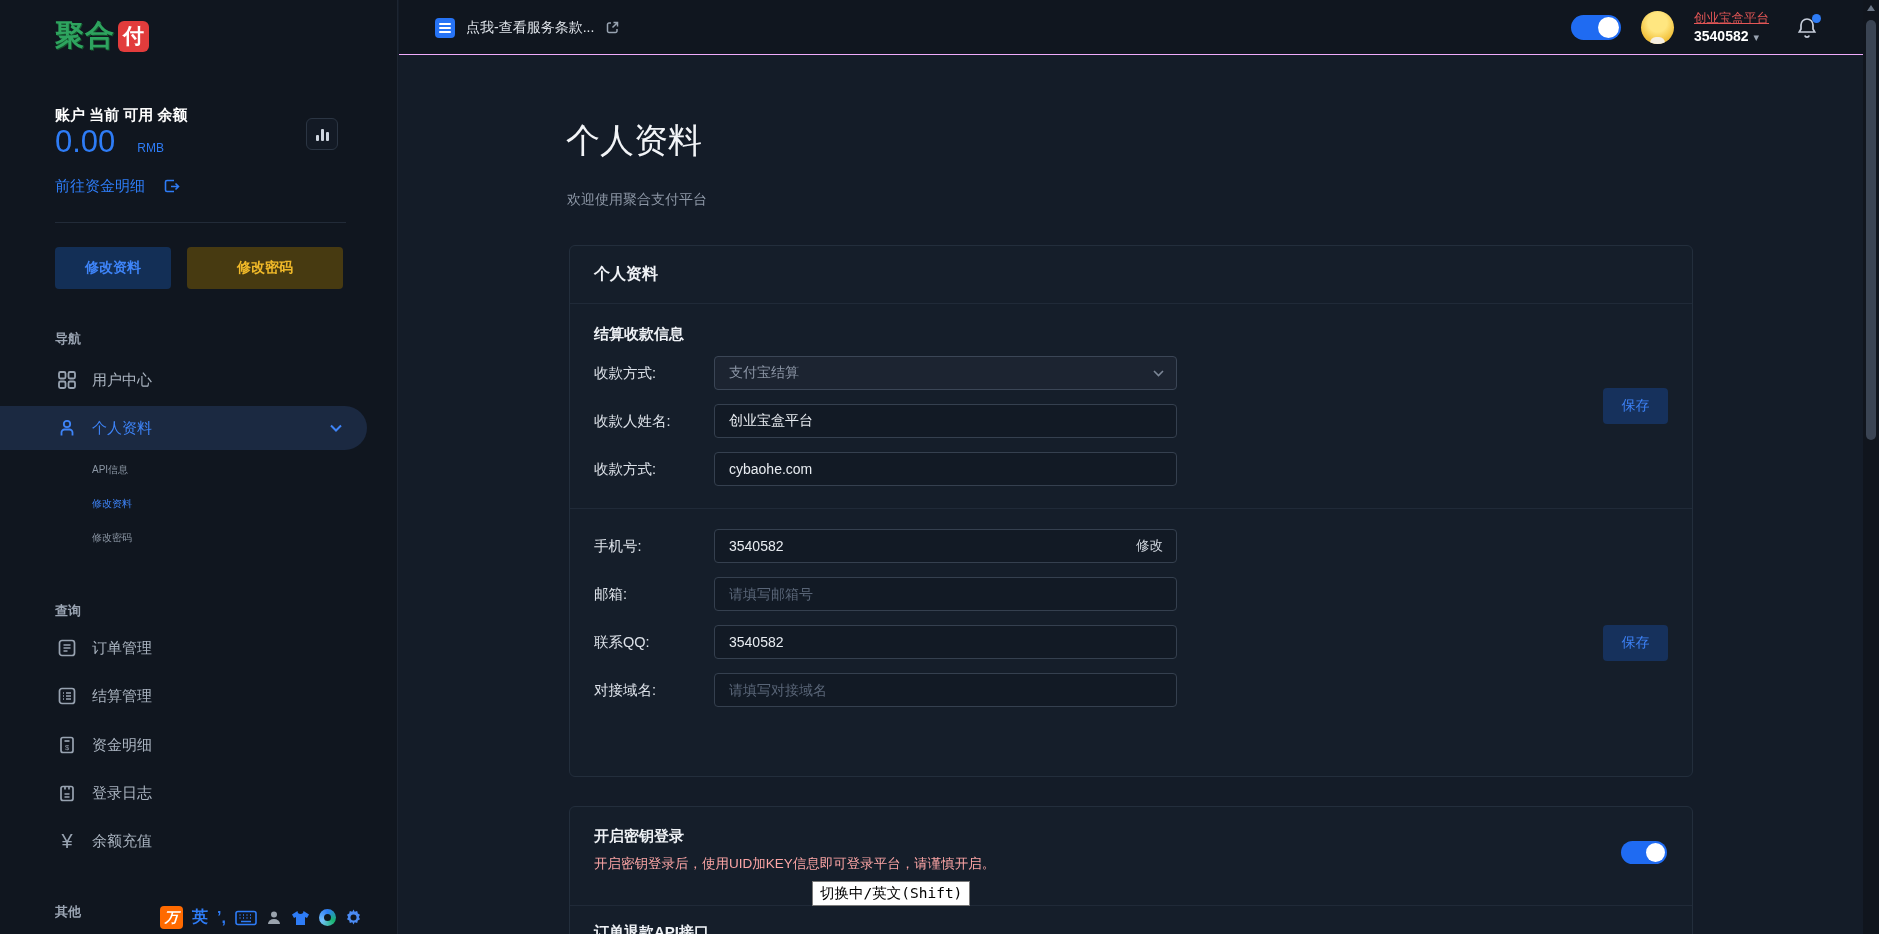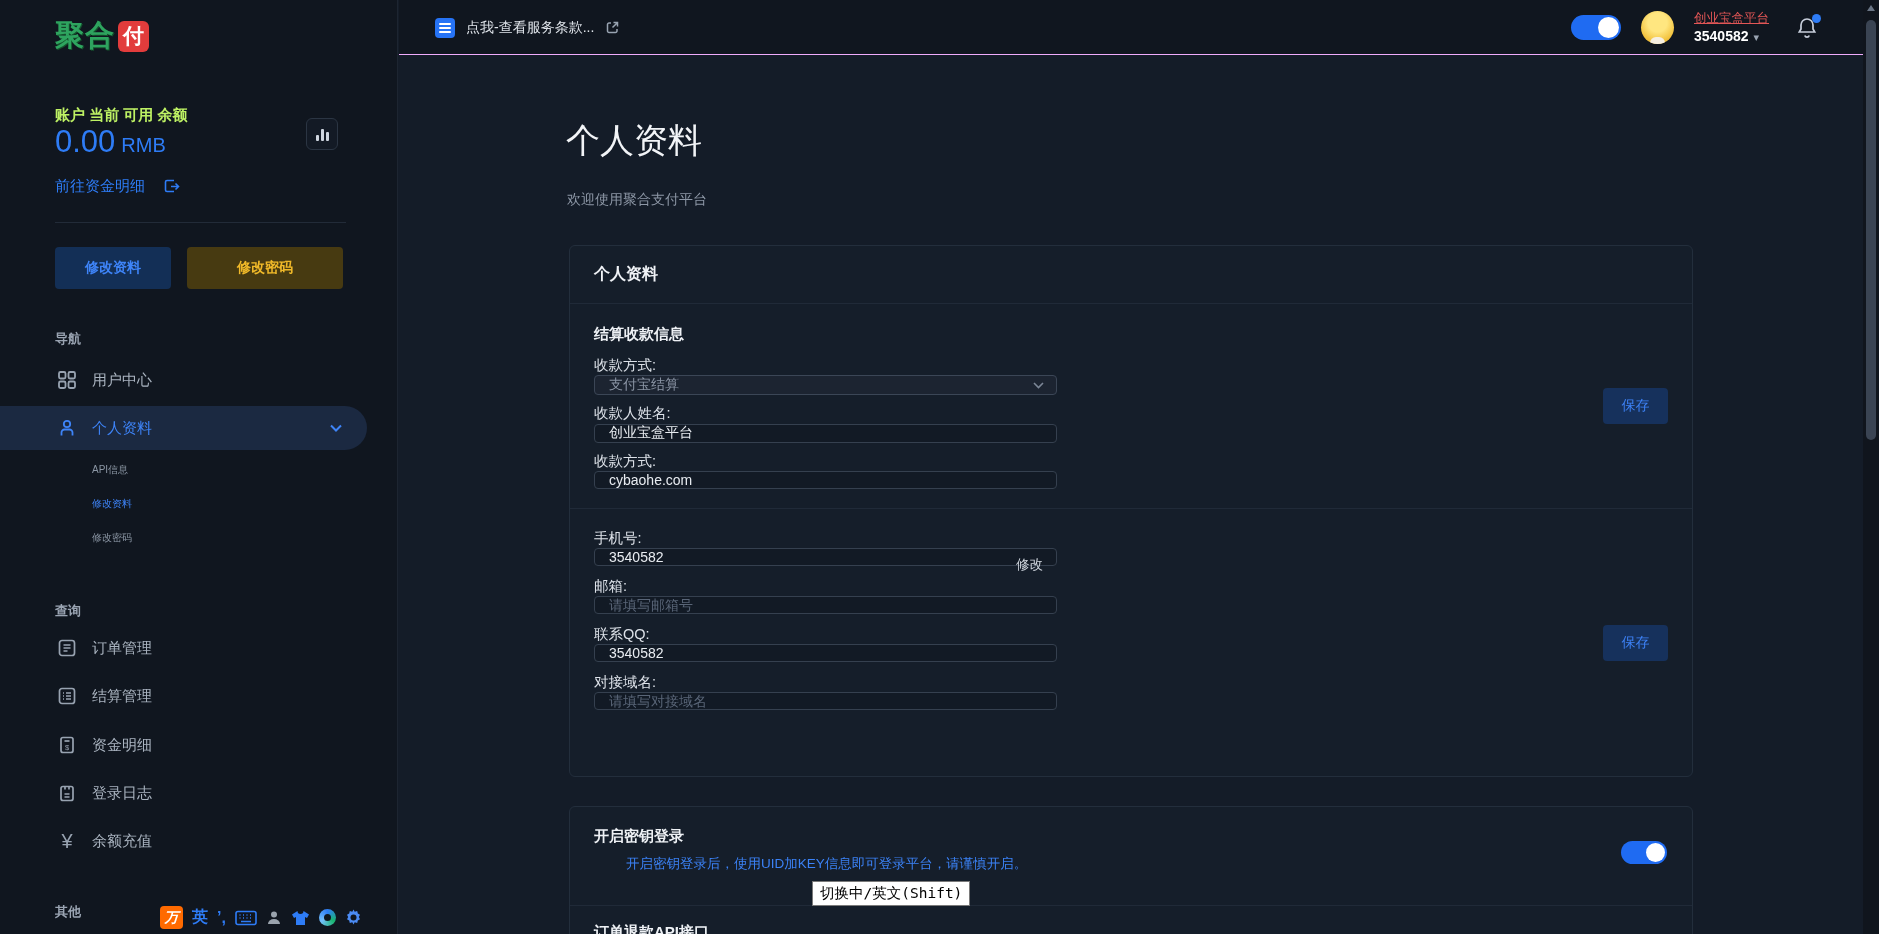--- a/index.html
+++ b/index.html
@@ -8,28 +8,28 @@
     font-family:"Liberation Sans","DejaVu Sans",sans-serif;
     background:#141c28; color:#e8ecf2; position:relative;
   }
   
   .sidebar { position:absolute; left:0; top:0; width:398px; height:934px;
     background:#10161f; border-right:1px solid #1d2531; }
   .logo { position:absolute; left:55px; top:16px; display:flex; align-items:center; gap:3px; }
   .logo-green { font-size:29px; font-weight:bold; color:#2ea45f; letter-spacing:1px; text-shadow:1px 1px 0 #14532d;}
   .logo-red { width:31px; height:31px; background:#e23c3c; border-radius:6px; color:#fff;
     font-size:21px; font-weight:bold; display:flex; align-items:center; justify-content:center; }
-  .bal-title { position:absolute; left:55px; top:106px; font-size:15px; font-weight:bold; color:#bef264; }
+  .bal-title { position:absolute; left:55px; top:106px; font-size:15px; font-weight:bold; color:#ffffff; }
   .chart-btn { position:absolute; left:306px; top:118px; width:32px; height:32px;
     border:1px solid #2b3543; border-radius:6px; display:flex; align-items:flex-end;
     justify-content:center; gap:2px; padding-bottom:8px; cursor:pointer; background:#131a25;}
   .chart-btn i { display:block; width:3px; background:#cfd6e0; border-radius:1px;}
   .bal-amount { position:absolute; left:55px; top:124px; color:#2e7cf6; }
   .bal-amount .num { font-size:31px; }
-  .bal-amount .cur { font-size:20px; margin-left:6px; }
+  .bal-amount .cur { font-size:12px; margin-left:22px; }
   .bal-link { position:absolute; left:55px; top:177px; color:#2e7cf6; font-size:15px;
     display:flex; align-items:center; gap:18px; cursor:pointer; }
   .side-div { position:absolute; left:55px; top:222px; width:291px; height:1px; background:#222b38; }
   .btn-row { position:absolute; left:55px; top:247px; display:flex; gap:16px; }
   .btn-blue { width:116px; height:42px; background:#132f56; color:#3e84f8; font-size:14px;
     font-weight:bold; border:none; border-radius:4px; cursor:pointer; font-family:inherit;}
   .btn-yellow { width:156px; height:42px; background:#473a11; color:#f0b929; font-size:14px;
     font-weight:bold; border:none; border-radius:4px; cursor:pointer; font-family:inherit;}
   .side-label { position:absolute; left:55px; font-size:13px; font-weight:bold; color:#9aa4b2; }
   .nav-item { position:absolute; left:0; width:398px; height:44px; display:flex; align-items:center;
@@ -81,40 +81,40 @@
   .page-sub { position:absolute; left:567px; top:191px; font-size:14px; color:#8d97a6;}
   .card { position:absolute; left:569px; width:1124px; background:#151e2a;
     border:1px solid #232e3c; border-radius:6px; }
   .card1 { top:245px; height:532px; }
   .card2 { top:806px; height:210px; }
   .card-h { height:58px; display:flex; align-items:center; padding-left:24px;
     border-bottom:1px solid #202a38; font-size:16px; font-weight:bold; color:#f0f3f7;}
   .sec { position:relative; padding:21px 24px 24px; border-bottom:1px solid #202a38;}
   .sec:last-child { border-bottom:none; }
   .sec h3 { font-size:15px; font-weight:bold; color:#eef1f5; margin-bottom:12px; }
-  .frow { display:flex; align-items:flex-start; height:34px; margin-bottom:14px;flex-direction:column; }
+  .frow { display:flex; align-items:center; height:34px; margin-bottom:14px; }
   .frow:last-child { margin-bottom:0; }
   .flabel { width:120px; font-size:14.5px; color:#dde2e9; }
   .finput { position:relative; width:463px; height:34px; }
   .finput input { width:100%; height:100%; background:#121a25; border:1px solid #35404f;
     border-radius:4px; color:#e8ecf1; font-size:14px; padding:0 14px; outline:none;
     font-family:inherit;}
   .finput input::placeholder { color:#596577; }
   .fselect { width:463px; height:34px; background:#1c2431; border:1px solid #3b4656;
     border-radius:4px; display:flex; align-items:center; justify-content:space-between;
     padding:0 12px 0 14px; cursor:pointer; }
   .fselect .val { font-size:14px; color:#8b95a5; }
   .fselect .ch { color:#7c8797; font-size:11px; }
   .inner-link { position:absolute; right:14px; top:8px; font-size:13.5px; color:#d0d6de; cursor:pointer;}
   .save-btn { position:absolute; right:24px; top:50%; transform:translateY(-50%);
     width:65px; height:36px; background:#16315c; color:#3d82f7; border:none; border-radius:4px;
     font-size:14px; cursor:pointer; font-family:inherit;}
   .sec2a { position:relative; padding:20px 24px 0; height:99px; border-bottom:1px solid #202a38;}
   .sec2a h3 { font-size:15px; font-weight:bold; color:#eef1f5;}
-  .sec2a p { margin-top:9px; font-size:13.5px; color:#3b82f6;margin-left:32px; }
+  .sec2a p { margin-top:9px; font-size:13.5px; color:#fca5a5; }
   .toggle-sm { position:absolute; right:25px; top:34px; width:46px; height:23px; border-radius:12px;
     background:#1f6bf2; cursor:pointer;}
   .toggle-sm .knob { position:absolute; right:2px; top:2px; width:19px; height:19px;
     background:#fff; border-radius:50%;}
   .sec2b { padding:17px 24px; }
   .sec2b h3 { font-size:15px; font-weight:bold; color:#eef1f5; }
   
   .scrollbar { position:absolute; right:0; top:0; width:16px; height:934px; background:#10151d; z-index:60;}
   .scrollbar .arr { position:absolute; top:5px; left:4px; width:0; height:0;
     border-left:4px solid transparent; border-right:4px solid transparent;

